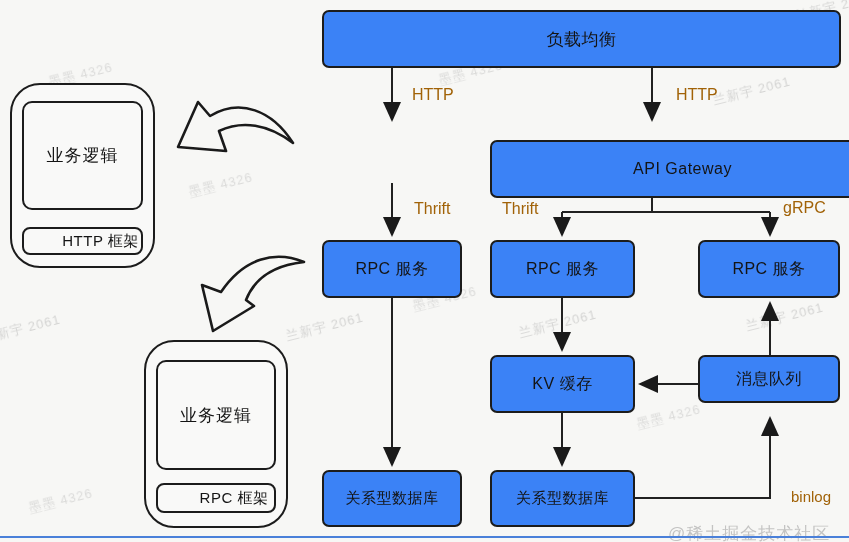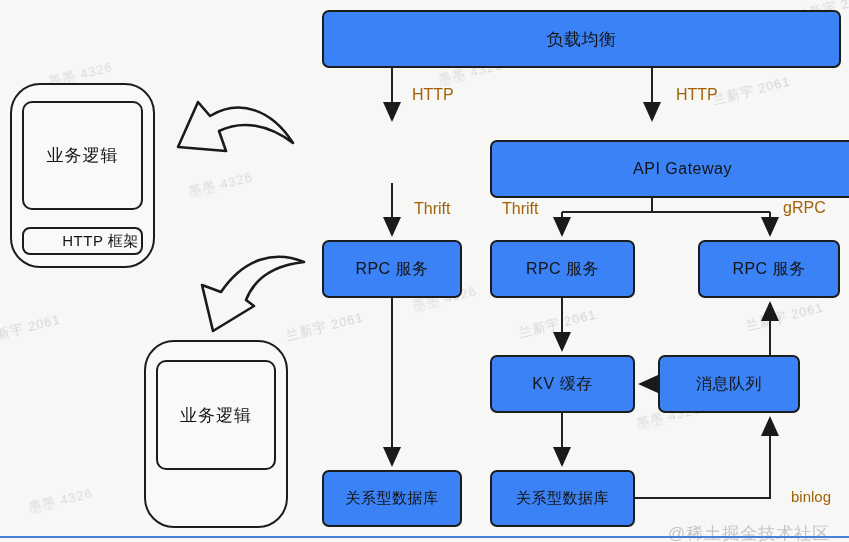--- a/index.html
+++ b/index.html
@@ -97,32 +97,33 @@
   <div class="node" style="left:490px;top:140px;width:385px;height:58px">API Gateway</div>
 
   <div class="node" style="left:322px;top:240px;width:140px;height:58px">RPC 服务</div>
 
   <div class="node" style="left:490px;top:240px;width:145px;height:58px">RPC 服务</div>
 
   <div class="node" style="left:698px;top:240px;width:142px;height:58px">RPC 服务</div>
 
   <div class="node" style="left:490px;top:355px;width:145px;height:58px">KV 缓存</div>
 
-  <div class="node" style="left:658px;top:355px;width:142px;height:58px">消息队列</div>
+  <div class="node" style="left:698px;top:355px;width:142px;height:48px">消息队列</div>
 
   <div class="node" style="left:322px;top:470px;width:140px;height:57px;font-size:15px">关系型数据库</div>
 
   <div class="node" style="left:490px;top:470px;width:145px;height:57px;font-size:15px">关系型数据库</div>
 
   <div class="group-outer" style="left:10px;top:83px;width:145px;height:185px"></div>
   <div class="group-inner" style="left:22px;top:101px;width:121px;height:109px">业务逻辑</div>
   <div class="group-fw" style="left:22px;top:227px;width:121px;height:28px">HTTP 框架</div>
 
   <div class="group-outer" style="left:144px;top:340px;width:144px;height:188px"></div>
   <div class="group-inner" style="left:156px;top:360px;width:120px;height:110px">业务逻辑</div>
+  <div class="group-fw" style="left:156px;top:483px;width:120px;height:30px">RPC 框架</div>
 
   <div class="edge-label" style="left:412px;top:86px">HTTP</div>
   <div class="edge-label" style="left:676px;top:86px">HTTP</div>
   <div class="edge-label" style="left:414px;top:200px">Thrift</div>
   <div class="edge-label" style="left:502px;top:200px">Thrift</div>
   <div class="edge-label" style="left:783px;top:199px">gRPC</div>
   <div class="edge-label" style="left:791px;top:488px;font-size:15px">binlog</div>
 
   <div class="wm-community" style="left:668px;top:522px">@稀土掘金技术社区</div>
 

